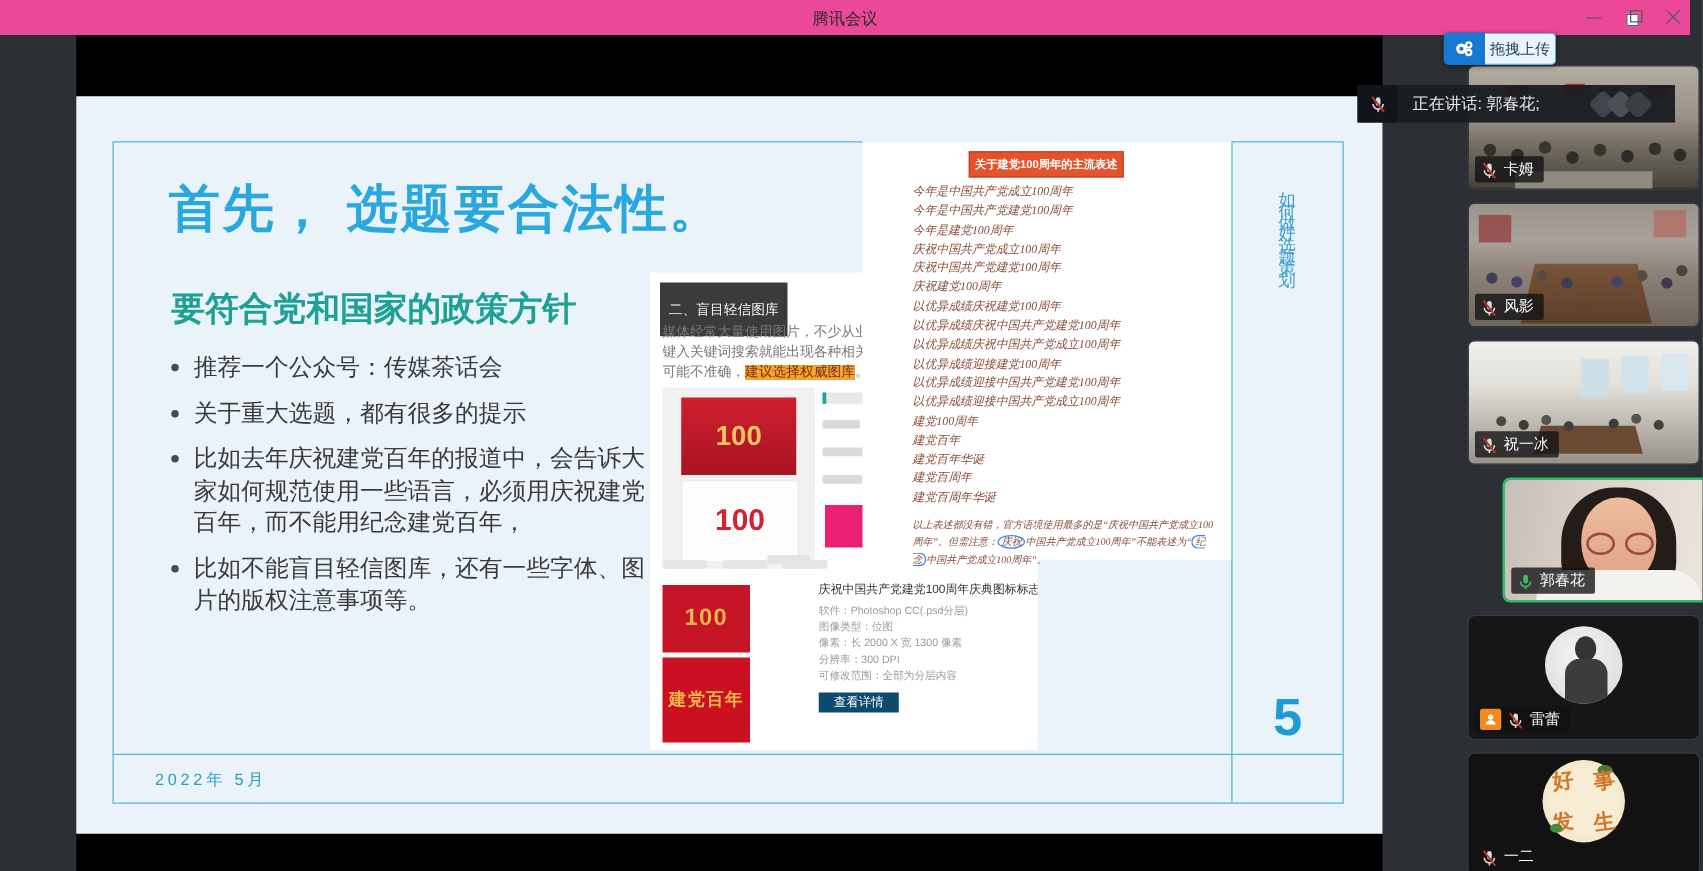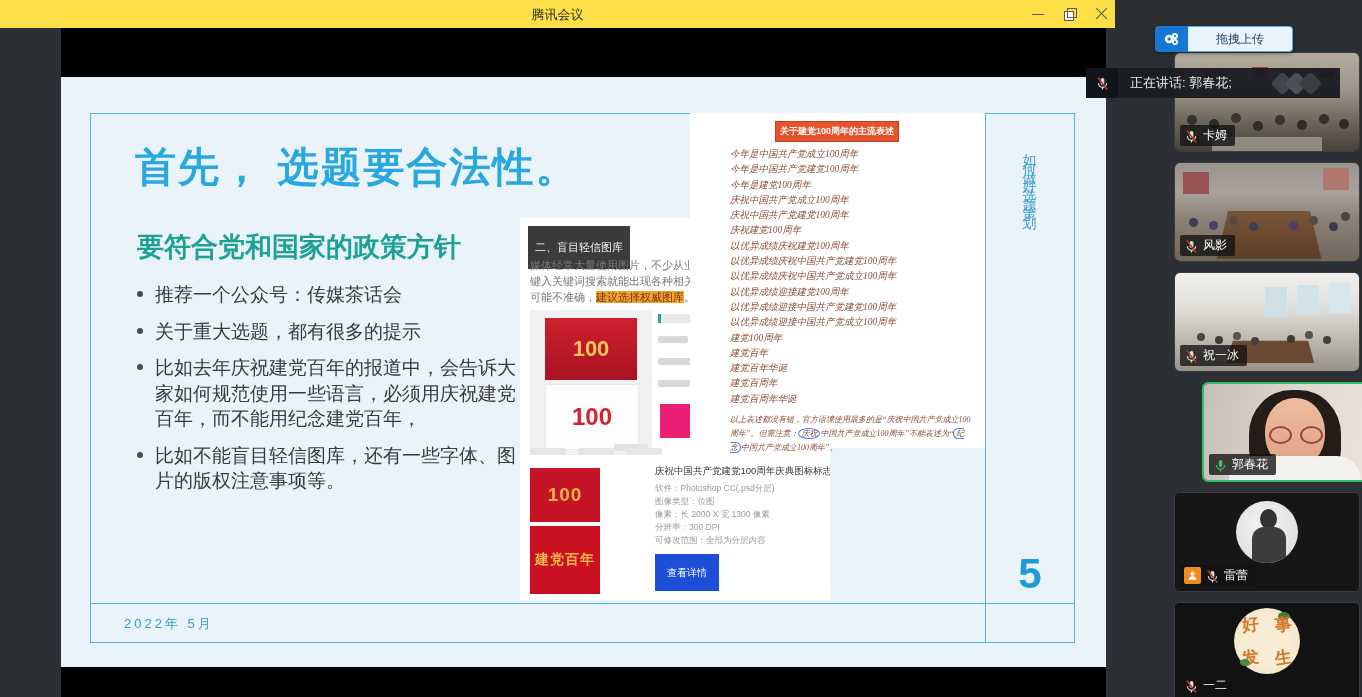--- a/index.html
+++ b/index.html
@@ -1,19 +1,19 @@
 <!DOCTYPE html>
 <html><head>
 <meta charset="utf-8">
 <style>
   html,body{margin:0;padding:0;background:#1b1d20;font-family:"Liberation Sans",sans-serif;}
   #canvas{position:relative;width:1362px;height:697px;background:#2c3034;overflow:hidden;}
 
   
-  #titlebar{position:absolute;left:0;top:0;width:1115px;height:28px;background:#fde047;z-index:60;}
+  #titlebar{position:absolute;left:0;top:0;width:1352px;height:28px;background:#ec4899;z-index:60;}
   #titlebar .title{position:absolute;left:0;right:0;top:6px;text-align:center;font-size:13px;color:#2b2b2b;}
   .winbtns{position:absolute;right:6px;top:0;height:28px;display:flex;align-items:center;gap:18px;}
   .wbtn{width:14px;height:14px;position:relative;cursor:pointer;}
   .wbtn.min::before{content:"";position:absolute;left:1px;right:1px;top:7px;border-top:1.6px solid #5a5a5a;}
   .wbtn.restore::before{content:"";position:absolute;left:1px;top:4px;width:8px;height:8px;border:1.4px solid #5a5a5a;background:#fff;}
   .wbtn.restore::after{content:"";position:absolute;left:4px;top:1px;width:8px;height:8px;border:1.4px solid #5a5a5a;}
   .wbtn.close::before,.wbtn.close::after{content:"";position:absolute;left:-1px;top:6px;width:15px;border-top:1.7px solid #5a5a5a;}
   .wbtn.close::before{transform:rotate(45deg);}
   .wbtn.close::after{transform:rotate(-45deg);}
 
@@ -44,21 +44,21 @@
   .poster1{position:absolute;left:15px;top:8px;width:92px;height:62px;background:linear-gradient(180deg,#cf1f2e,#a81322);display:flex;align-items:center;justify-content:center;color:#f5c65d;font-weight:bold;font-size:22px;}
   .poster2{position:absolute;left:15px;top:74px;width:92px;height:64px;background:#fdfdfd;border:1px solid #e9e9e9;display:flex;align-items:center;justify-content:center;color:#d32332;font-weight:bold;font-size:24px;}
   .bar{position:absolute;background:#d9d9d9;height:7px;border-radius:2px;}
   #green-title{position:absolute;left:138px;top:96px;width:40px;height:9px;background:#e8e8e8;border-left:3px solid #19a89a;}
   #pink-sq{position:absolute;left:140px;top:186px;width:36px;height:34px;background:#ea1f74;}
   
   #card-100{position:absolute;left:10px;top:250px;width:70px;height:54px;background:#c41425;display:flex;align-items:center;justify-content:center;color:#e9b44c;font-weight:bold;font-size:19px;letter-spacing:1px;}
   #card-jdbn{position:absolute;left:10px;top:308px;width:70px;height:68px;background:#cb1021;display:flex;align-items:center;justify-content:center;color:#f0b94a;font-weight:bold;font-size:14px;letter-spacing:1px;}
   #prod-title{position:absolute;left:135px;top:247px;width:175px;font-size:9.5px;color:#333;white-space:nowrap;overflow:hidden;}
   #prod-specs{position:absolute;left:135px;top:264px;font-size:8.5px;color:#9a9a9a;line-height:13px;}
-  #prod-btn{position:absolute;left:135px;top:336px;width:64px;height:37px;background:#1d4ed8;color:#fff;font-size:10px;display:flex;align-items:center;justify-content:center;}
+  #prod-btn{position:absolute;left:135px;top:336px;width:64px;height:16px;background:#0c4a6e;color:#fff;font-size:10px;display:flex;align-items:center;justify-content:center;}
 
   
   #shot-right{position:absolute;left:629px;top:36px;width:295px;height:335px;background:#fff;z-index:5;}
   #banner{position:absolute;left:85px;top:8px;width:122px;background:#e4532c;border:1px solid #c04020;color:#fff;font-size:9px;font-weight:bold;text-align:center;padding:3px 0;}
   #expr-list{position:absolute;left:40px;top:34px;font-size:9.5px;line-height:15.3px;color:#8a4a38;font-family:"Liberation Serif",serif;font-style:italic;}
   #expr-note{position:absolute;left:40px;top:300px;width:245px;font-size:8px;line-height:14px;color:#8a4a38;font-family:"Liberation Serif",serif;font-style:italic;}
   .circled{border:1px solid #3b82f6;border-radius:50%;padding:0 2px;}
 
   
   #rail{position:absolute;left:1174px;top:52px;width:186px;height:645px;}
@@ -107,21 +107,21 @@
   #toast .ghost{position:absolute;right:14px;top:3px;width:60px;height:24px;}
   #toast .ghost i{position:absolute;top:4px;width:17px;height:17px;border-radius:4px;background:#40454b;transform:rotate(45deg);}
   #toast .ghost i.g1{left:8px;}
   #toast .ghost i.g2{left:22px;background:#4a5056;}
   #toast .ghost i.g3{left:36px;background:#3a3f44;}
 
   
   #upload-btn{position:absolute;left:1155px;top:26px;height:26px;display:flex;z-index:70;cursor:pointer;filter:drop-shadow(0 1px 2px rgba(0,0,0,.5));}
   #upload-btn .ic{width:33px;background:#1778d1;border-radius:4px 0 0 4px;display:flex;align-items:center;justify-content:center;}
   #upload-btn .ic svg{width:20px;height:20px;}
-  #upload-btn .lbl{background:#e9f4ff;border:1px solid #5fa8e8;border-left:none;border-radius:0 4px 4px 0;display:flex;align-items:center;padding:0 28px;font-size:12px;color:#24435f;}
+  #upload-btn .lbl{background:#e9f4ff;border:1px solid #5fa8e8;border-left:none;border-radius:0 4px 4px 0;display:flex;align-items:center;padding:0 4px;font-size:12px;color:#24435f;}
 </style>
 </head>
 <body>
 
 <div id="canvas">
 
   <div id="titlebar">
     <div class="title">腾讯会议</div>
     <div class="winbtns">
       <div class="wbtn min"></div>

